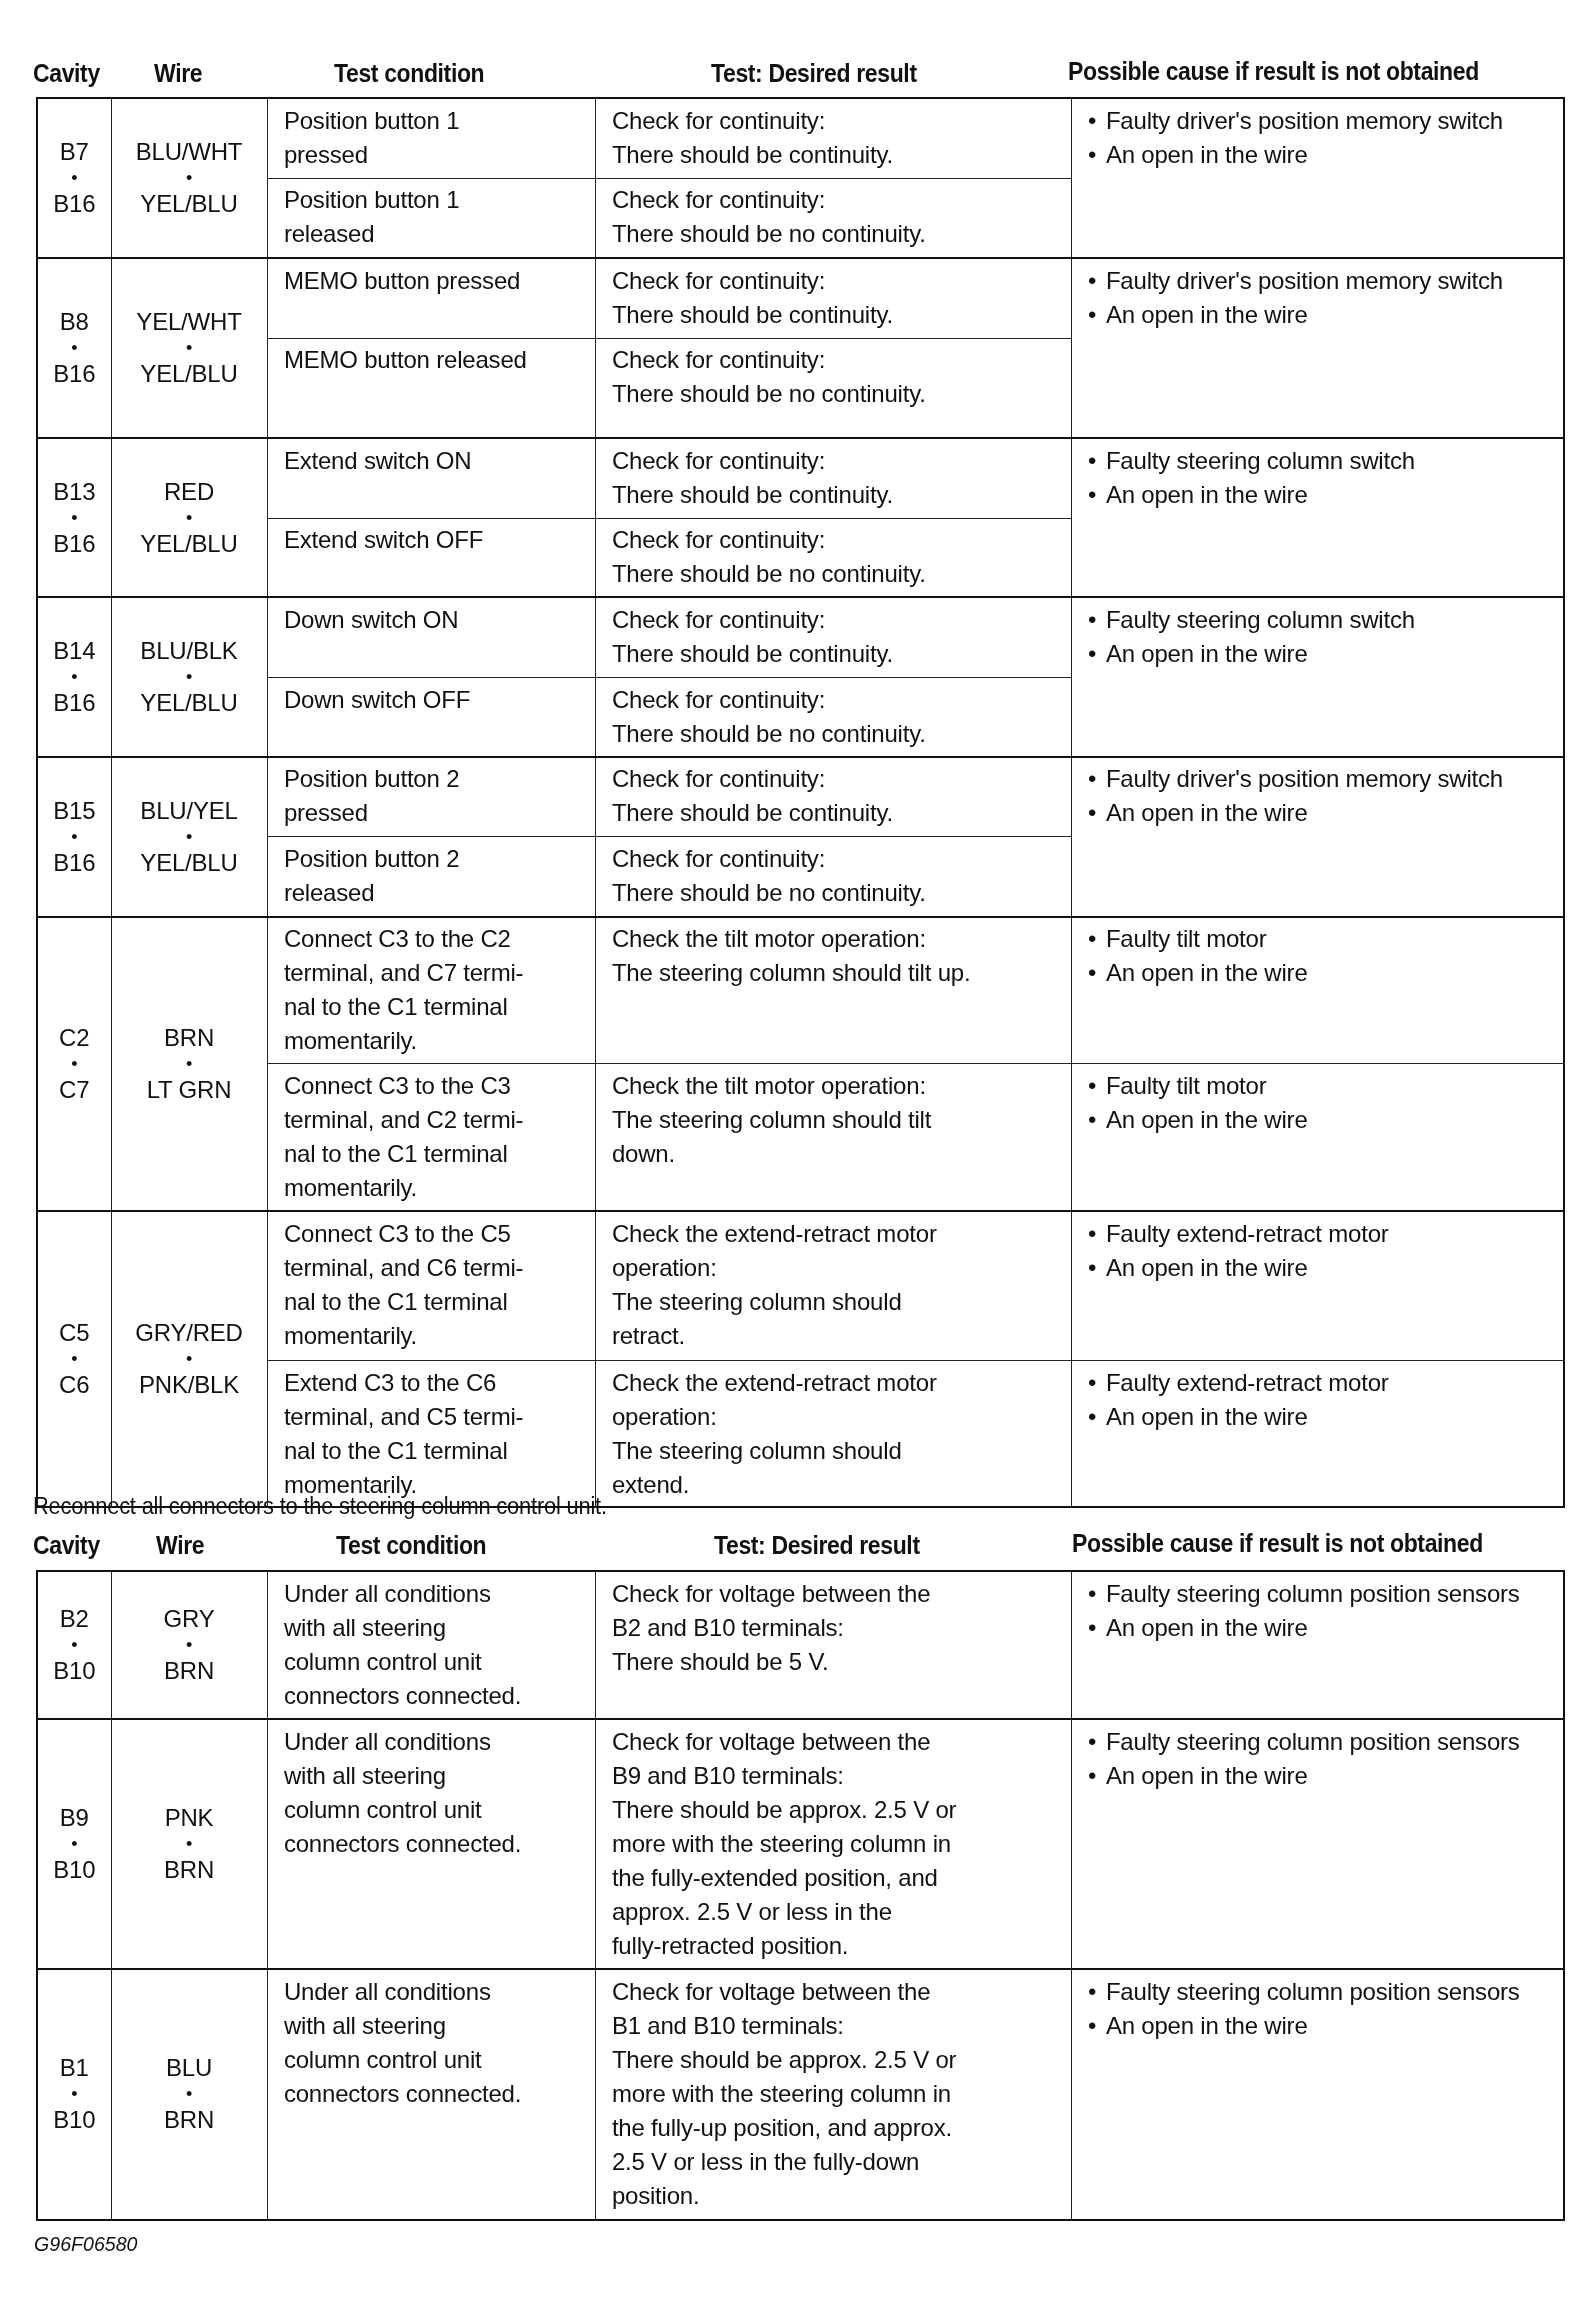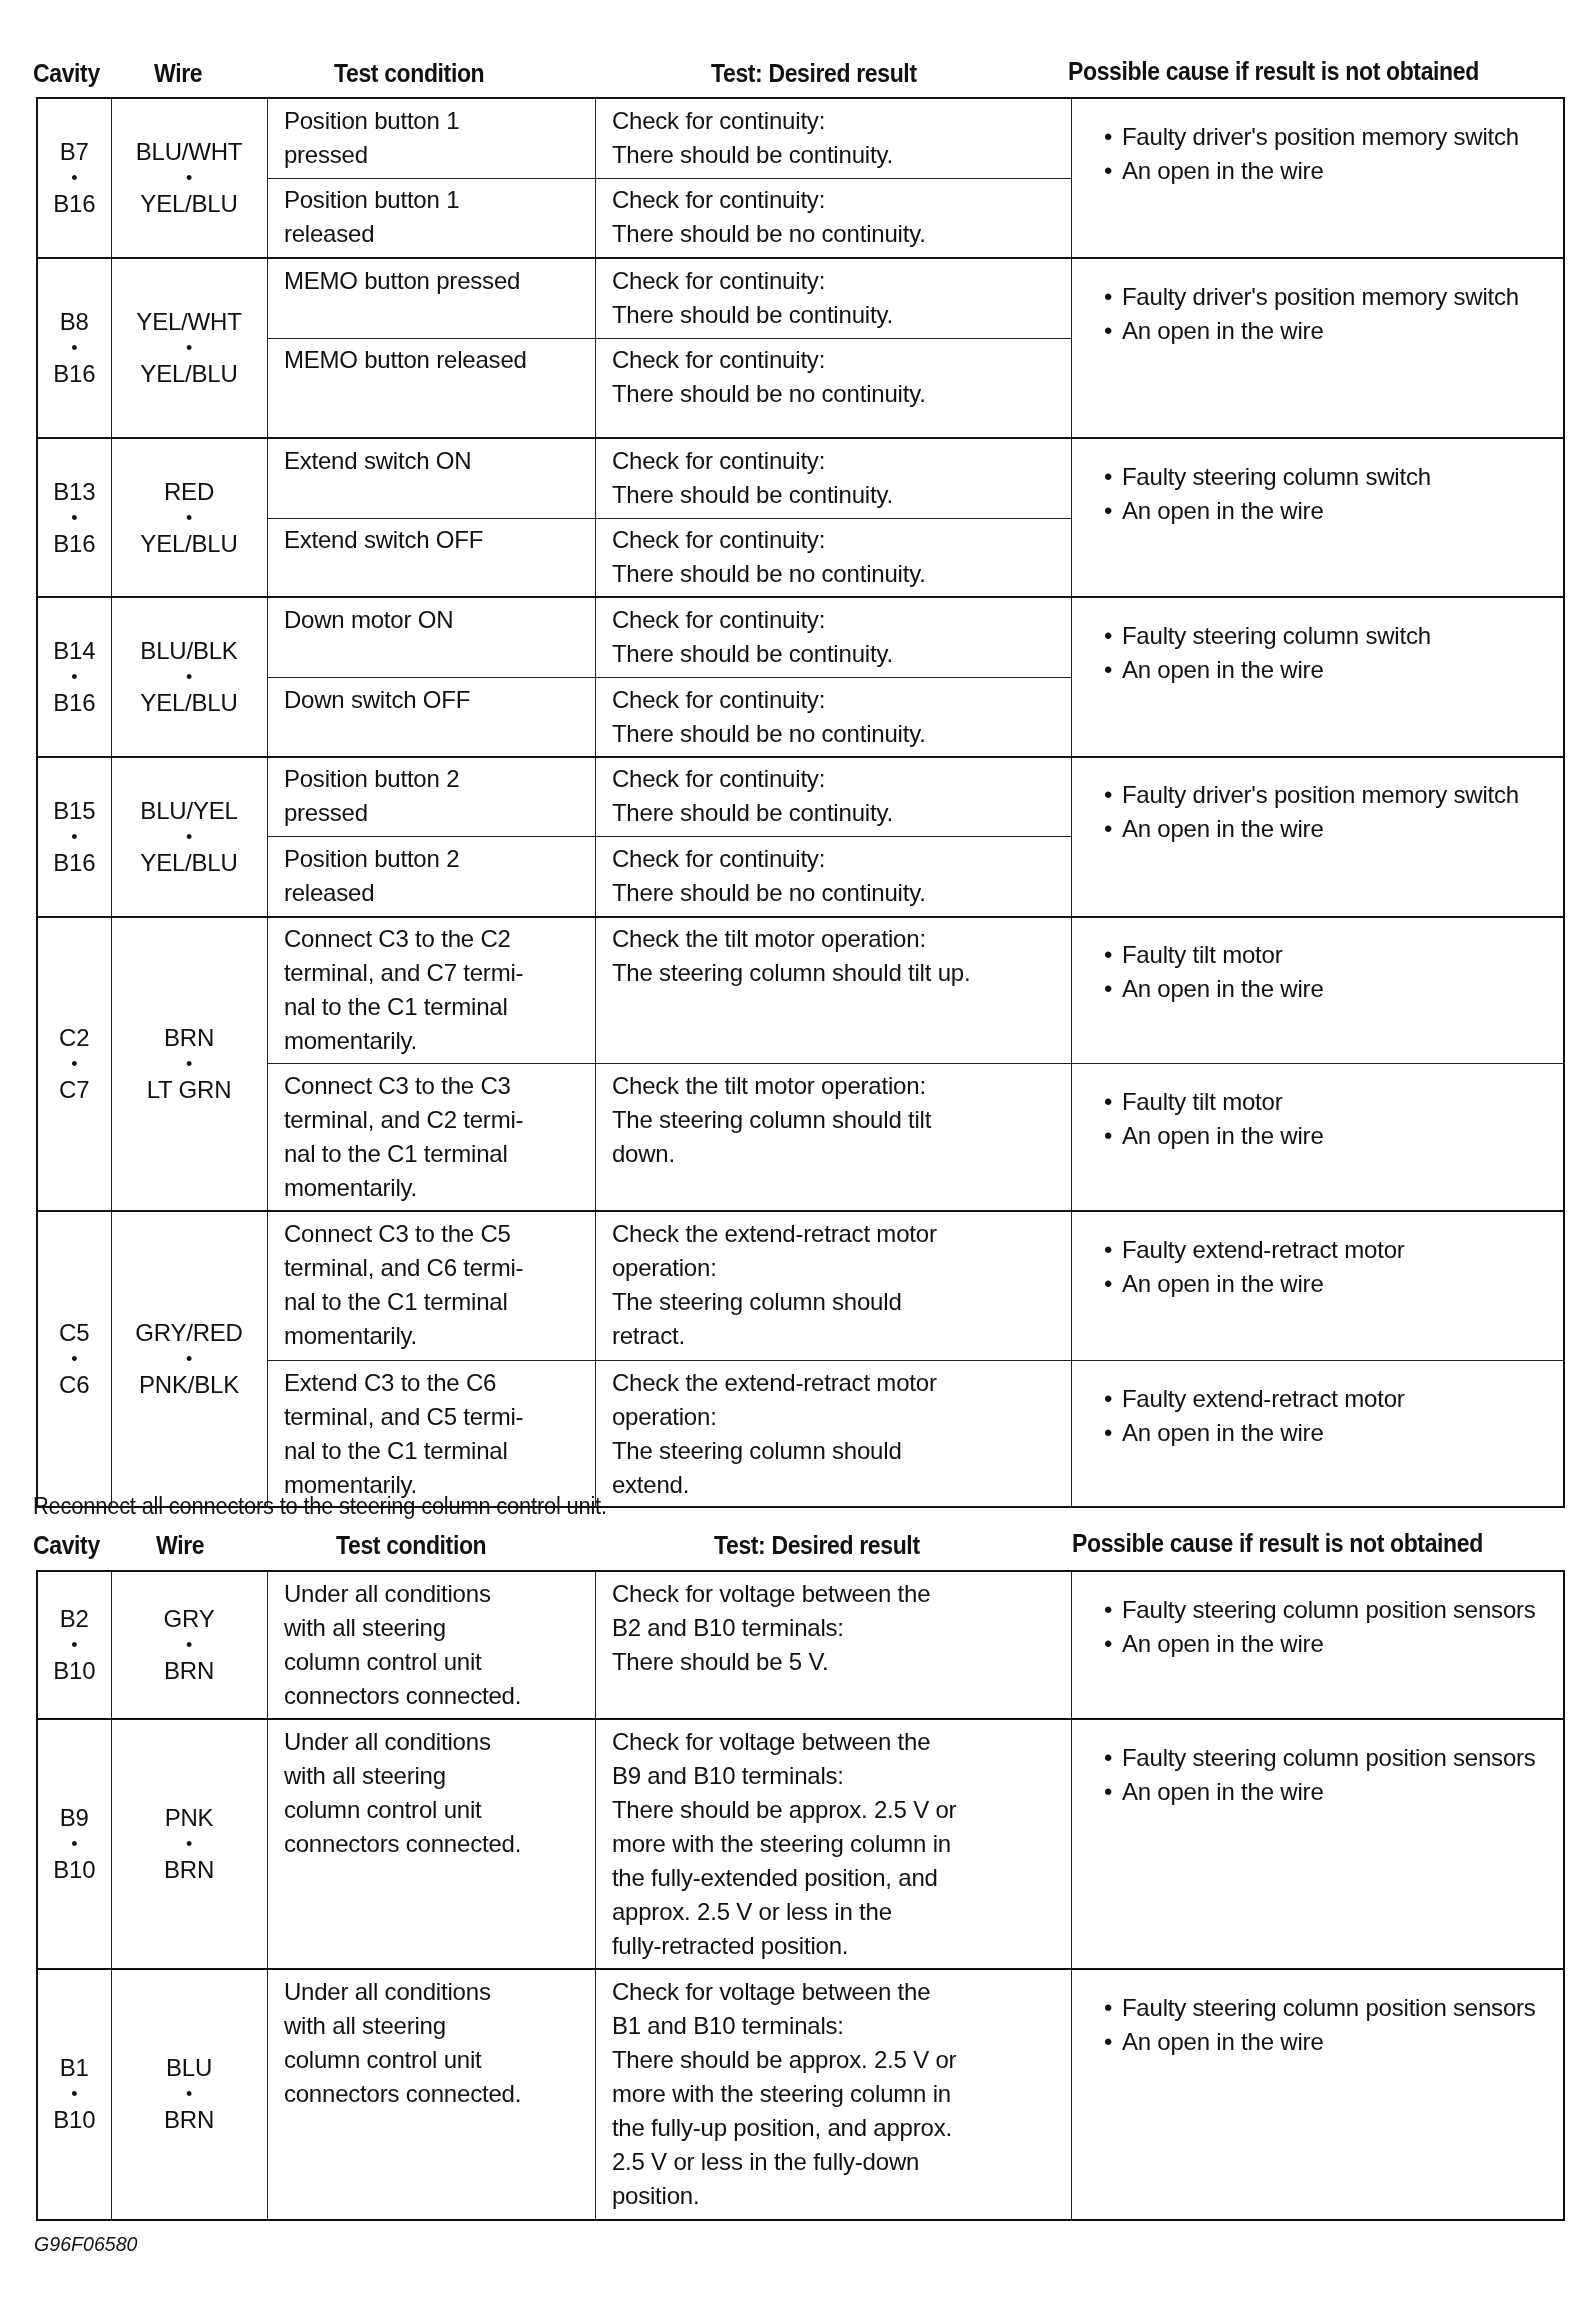--- a/index.html
+++ b/index.html
@@ -15,21 +15,21 @@
     table-layout: fixed; border: 2.5px solid #111;
   }
   table.t td {
     border: 1.2px solid #222; vertical-align: top; font-size: 24px; line-height: 34px;
     padding: 4.9px 9.8px 4.9px 16.4px; letter-spacing: -0.2px;
   }
   table.t td.cav, table.t td.wire { text-align: center; vertical-align: middle; padding: 0 5px; }
   table.t tr.grp-start td { border-top: 2.5px solid #111; }
   .dot { display: block; font-size: 18px; line-height: 18px; }
   .pair { display: block; }
-  .causes { list-style: none; margin: 16px; padding: 0; }
+  .causes { list-style: none; margin: 0; padding: 0; }
   .causes li { position: relative; padding-left: 18px; }
   .causes li::before { content: "\2022"; position: absolute; left: 0; top: 0; }
   .cond, .res { white-space: pre-line; }
   col.c1 { width: 74px; } col.c2 { width: 156px; } col.c3 { width: 328px; } col.c4 { width: 476px; } col.c5 { width: 493px; }
 </style>
 </head>
 <body>
 
 <div>
   <span class="hdr" style="left:33px; top:59px;">Cavity</span>
@@ -132,21 +132,21 @@
         <td class="cav" rowspan="2">
           <span class="pair">B14</span>
           <span class="dot">•</span>
           <span class="pair">B16</span>
         </td>
         <td class="wire" rowspan="2">
           <span class="pair">BLU/BLK</span>
           <span class="dot">•</span>
           <span class="pair">YEL/BLU</span>
         </td>
-        <td class="cond">Down motor ON</td>
+        <td class="cond">Down switch ON</td>
         <td class="res">Check for continuity:
 There should be continuity.</td>
         <td rowspan="2">
           <ul class="causes">
             <li>Faulty steering column switch</li>
             <li>An open in the wire</li>
           </ul>
         </td>
       </tr>
       <tr style="height: 70px; margin-top: 16px;">

